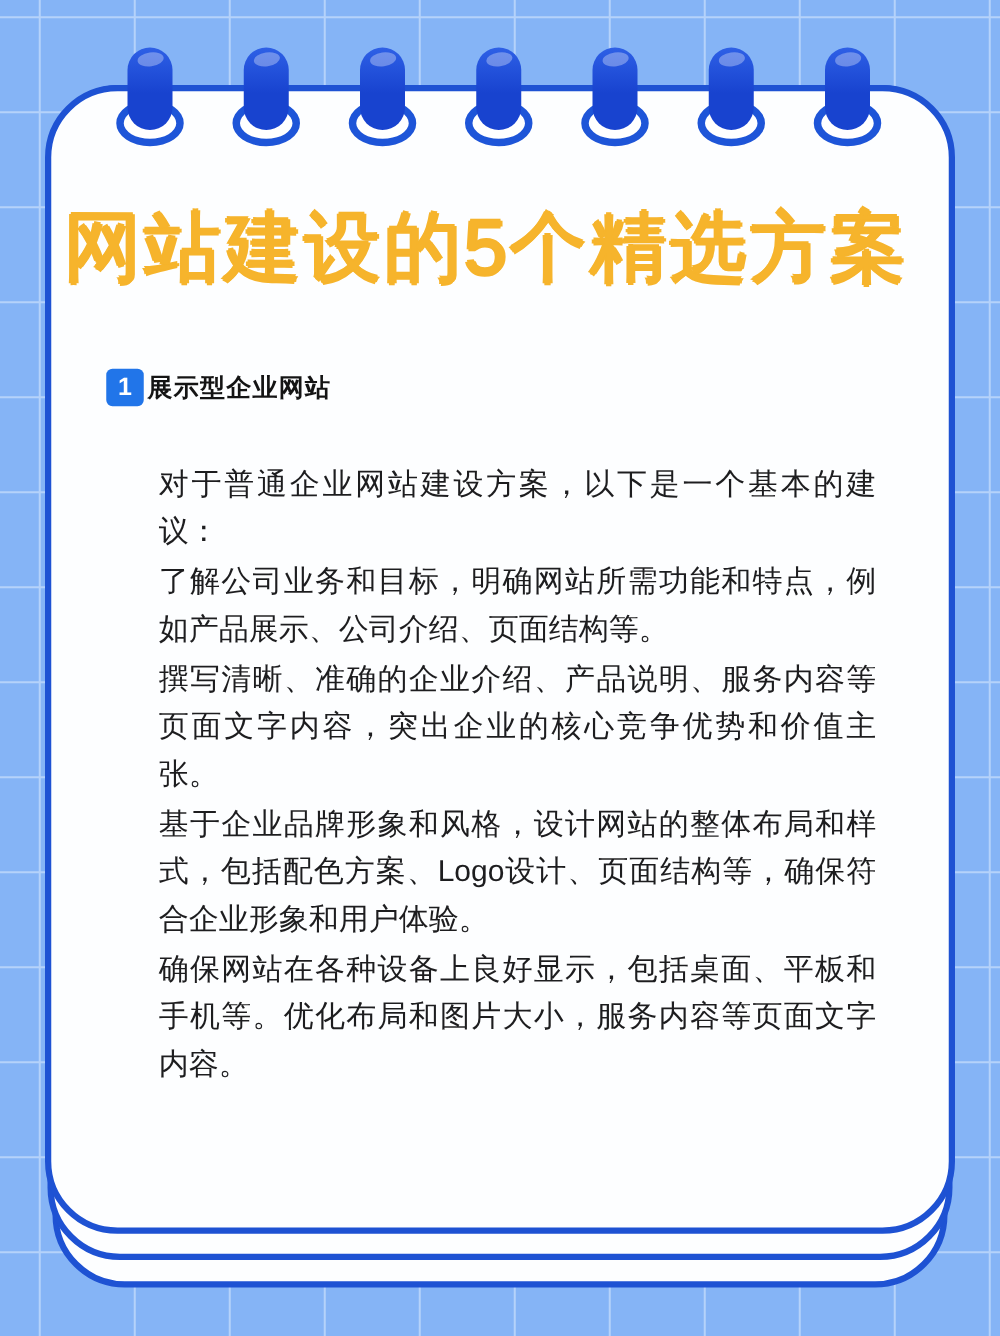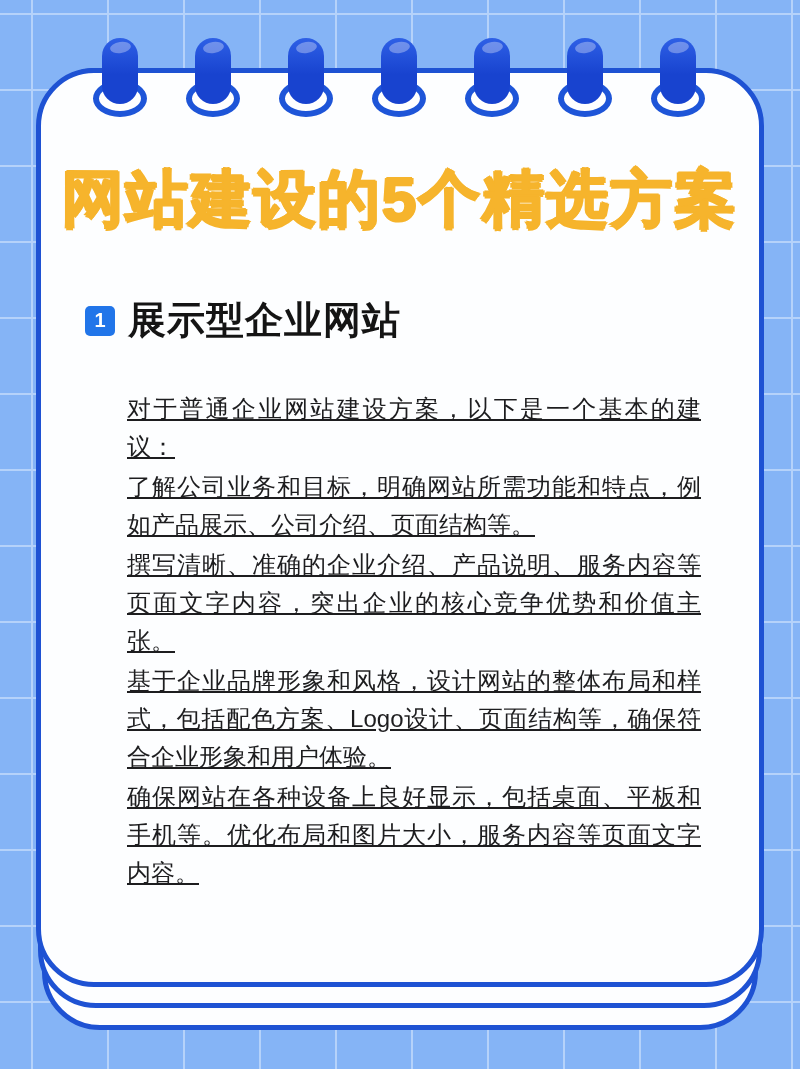--- a/index.html
+++ b/index.html
@@ -64,24 +64,23 @@
     top: 4px; left: 8px;
     width: 21px; height: 11px;
     border-radius: 50%;
     background: rgba(255,255,255,0.32);
     transform: rotate(-8deg);
   }
 
   
   .title {
     margin: 82px 10px 0;
-    text-align: center;
     font-size: 62px;
     line-height: 88px;
-    font-weight: 700;
+    font-weight: 400;
     letter-spacing: 2px;
     color: var(--title, #f6b42c);
     text-shadow:
       1.5px 0 0 currentColor, -1.5px 0 0 currentColor,
       0 1.5px 0 currentColor, 0 -1.5px 0 currentColor,
       0 0 2px rgba(255,255,255,0.55);
     white-space: nowrap;
   }
 
   
@@ -95,36 +94,35 @@
     align-items: center;
     justify-content: center;
     width: 30px; height: 30px;
     border-radius: 5px;
     background: var(--badge-bg, #2175e9);
     color: var(--badge-text, #ffffff);
     font-size: 20px;
     font-weight: 700;
   }
   .section-title {
-    margin-left: 13px;
-    font-size: 38px;
+    margin-left: 3px;
+    font-size: 20px;
     font-weight: 800;
     color: var(--heading-text, #141414);
     letter-spacing: 1px;
   }
 
   
   .body-text p {
     margin: 2px 58px 0 86px;
     font-size: 24px;
     line-height: 38px;
     font-weight: 500;
     color: var(--body-text, #1d1d1f);
     text-align: justify;
-    text-decoration: underline;
   }
   .body-text p:first-child { margin-top: 44px; }
 </style>
 </head>
 <body>
 
 <div class="poster">
 
   <div class="page page-3"></div>
   <div class="page page-2"></div>

